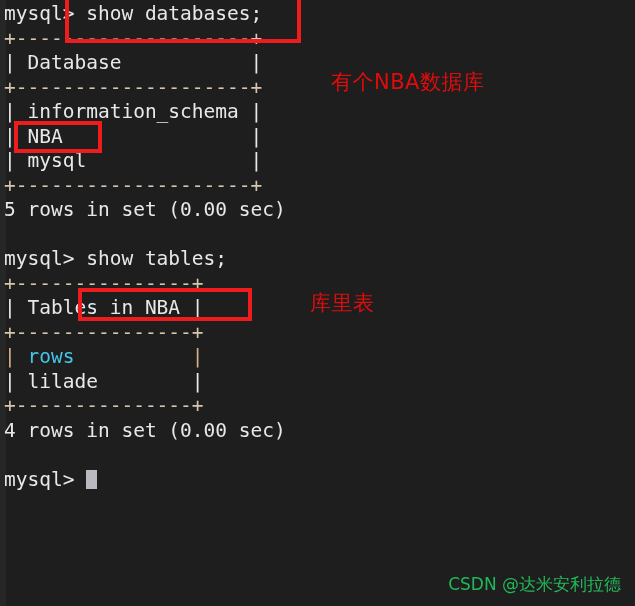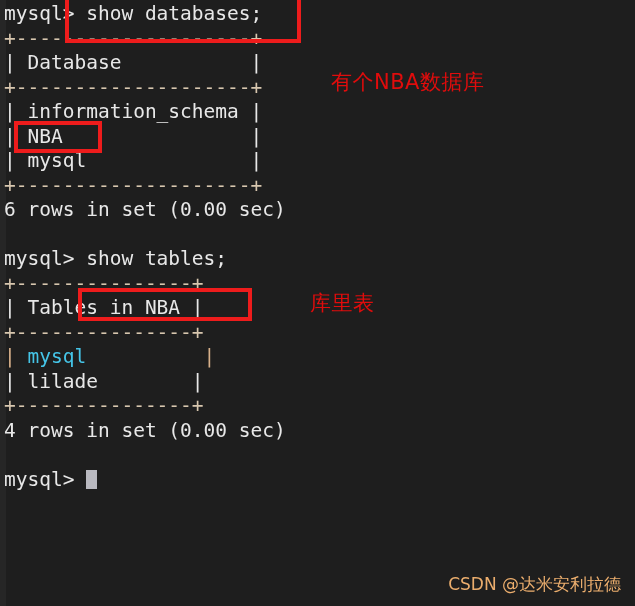--- a/index.html
+++ b/index.html
@@ -74,21 +74,21 @@
     white-space: pre;
     letter-spacing: 0.5px;
   }
   #ann-db     { left: 320px; top: 68px; margin-left: 11px; }
   #ann-tables { left: 310px; top: 289px; font-family: Liberation Serif, serif; }
 
   #watermark {
     position: absolute;
     right: 14px;
     bottom: 10px;
-    color: #fdba74;
+    color: #22c55e;
     font-family: "DejaVu Sans", "Liberation Sans", sans-serif;
     font-size: 17px;
     white-space: pre;
     opacity: 0.92;
   }
 </style>
 </head>
 <body>
 
 <div id="screen">
@@ -97,27 +97,27 @@
 
   <div id="term">
     <div class="line">mysql&gt; show databases;</div>
     <div class="line rule">+--------------------+</div>
     <div class="line">| Database           |</div>
     <div class="line rule">+--------------------+</div>
     <div class="line">| information_schema |</div>
     <div class="line">| NBA                |</div>
     <div class="line">| mysql              |</div>
     <div class="line rule">+--------------------+</div>
-    <div class="line">6 rows in set (0.00 sec)</div>
+    <div class="line">5 rows in set (0.00 sec)</div>
     <div class="line blank"></div>
     <div class="line">mysql&gt; show tables;</div>
     <div class="line rule">+---------------+</div>
     <div class="line">| Tables_in_NBA |</div>
     <div class="line rule">+---------------+</div>
-    <div class="line"><span class="pipe">| </span><span class="cyan">mysql</span><span class="pipe">          |</span></div>
+    <div class="line"><span class="pipe">| </span><span class="cyan">rows</span><span class="pipe">          |</span></div>
     <div class="line">| lilade        |</div>
     <div class="line rule">+---------------+</div>
     <div class="line">4 rows in set (0.00 sec)</div>
     <div class="line blank"></div>
     <div class="line"><span>mysql&gt;</span><span> </span><span class="cursor"></span></div>
   </div>
 
   <div class="redbox" id="box-show-databases"></div>
   <div class="redbox" id="box-nba"></div>
   <div class="redbox" id="box-show-tables"></div>

